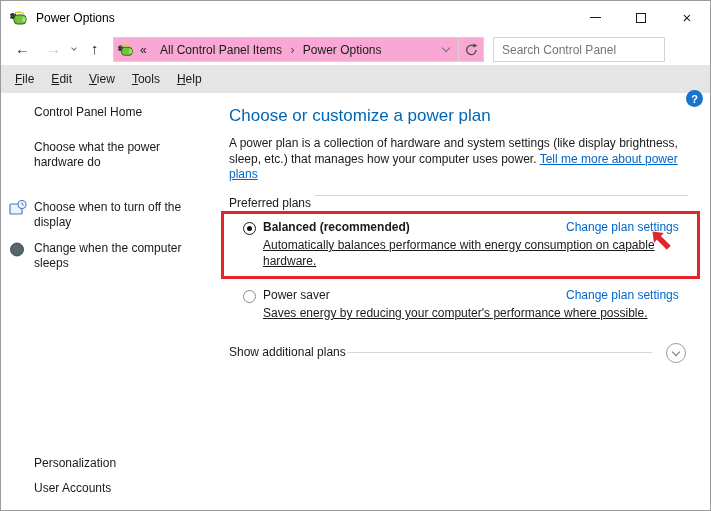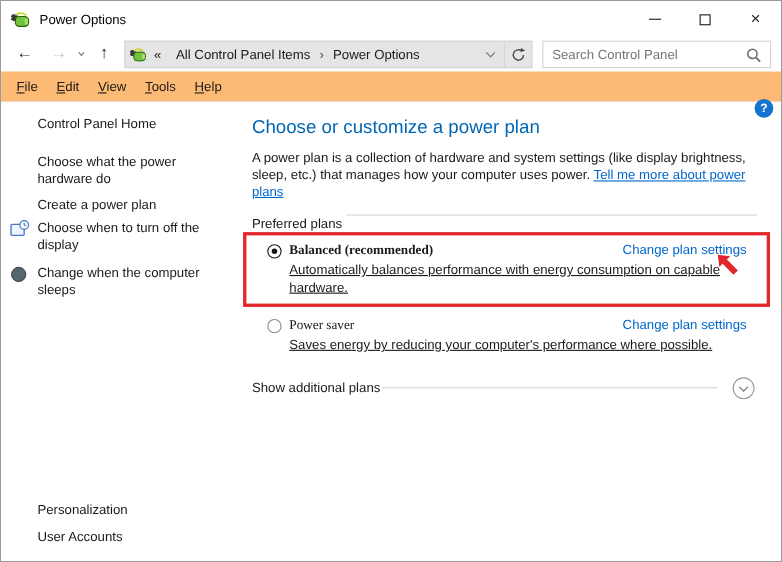--- a/index.html
+++ b/index.html
@@ -19,32 +19,32 @@
   .max-glyph { width:10px; height:10px; border:1px solid #1a1a1a; display:block; }
   .close-glyph { font-size:15px; color:#1a1a1a; line-height:1; }
   
   .navbar { position:absolute; top:33px; left:0; right:0; height:31px; background:#fff; }
   .nav-arrow { position:absolute; top:5px; font-size:15px; line-height:20px; }
   .back   { left:14px;  color:#2b2b2b; }
   .fwd    { left:45px;  color:#c3c3c3; }
   .up     { left:90px;  color:#2b2b2b; }
   .chev { display:inline-block; width:6px; height:6px; border-right:1.4px solid #707070; border-bottom:1.4px solid #707070; transform:rotate(45deg); }
   .chev.tiny { width:4px; height:4px; position:absolute; left:71px; top:12px; }
-  .addressbox { position:absolute; left:112px; top:3px; width:371px; height:25px; border:1px solid #d4d4d4; display:flex; align-items:center; background:#e5e5e5; }
+  .addressbox { position:absolute; left:112px; top:3px; width:371px; height:25px; border:1px solid #d4d4d4; display:flex; align-items:center; background:#f9a8d4; }
   .addr-icon { margin-left:4px; width:16px; height:16px; flex:0 0 auto; }
   .addr-text { margin-left:6px; font-size:12px; color:#1a1a1a; white-space:nowrap; overflow:hidden; flex:1; }
   .addr-text .sep { margin:0 5px; color:#4a4a4a; }
   .addr-chevbtn { width:24px; height:100%; display:flex; align-items:center; justify-content:center; }
   .addr-chevbtn .chev { margin-top:-3px; }
   .refreshbtn { width:25px; height:100%; border-left:1px solid #d4d4d4; display:flex; align-items:center; justify-content:center; }
-  .searchbox { position:absolute; left:492px; top:3px; width:208px; height:25px; border:1px solid #d4d4d4; display:flex; align-items:center; padding:0 8px; background:#fff; }
+  .searchbox { position:absolute; left:492px; top:3px; width:172px; height:25px; border:1px solid #d4d4d4; display:flex; align-items:center; padding:0 8px; background:#fff; }
   .searchbox input { border:none; outline:none; flex:1; font-size:12px; font-family:"Liberation Sans",sans-serif; color:#1a1a1a; background:transparent; }
   .searchbox input::placeholder { color:#757575; opacity:1; }
   
-  .menubar { position:absolute; top:64px; left:0; right:0; height:28px; display:flex; align-items:center; padding-left:14px; border-bottom:1px solid #e4e4e4; background:#fdba74; }
+  .menubar { position:absolute; top:64px; left:0; right:0; height:28px; display:flex; align-items:center; padding-left:14px; border-bottom:1px solid #e4e4e4; background:#e5e5e5; }
   .menu-item { display:inline-block; font-size:12px; color:#1a1a1a; margin-right:17px; }
   .menu-item::first-letter { text-decoration:underline; }
   
   .sidebar { position:absolute; left:0; top:92px; width:218px; bottom:0; background:#fff; }
   .side-item { position:absolute; left:33px; width:162px; font-size:12px; line-height:15px; color:#1a1a1a; }
   .side-icon { position:absolute; left:8px; width:18px; height:17px; }
   .see-also { color:#757575; }
   
   .main { position:absolute; left:218px; top:92px; right:0; bottom:0; background:#fff; }
   .help-btn { position:absolute; left:467px; top:-3px; width:17px; height:17px; border-radius:50%; background:#1574cd; color:#fff; font-size:11px; font-weight:bold; display:flex; align-items:center; justify-content:center; }
@@ -53,21 +53,21 @@
   a.link { color:#0066cc; text-decoration:none; cursor:pointer; }
   a.link.ul { text-decoration:underline; }
   .section-label { position:absolute; left:10px; top:103px; font-size:12px; color:#1a1a1a; }
   .rule { position:absolute; height:1px; background:#d6d6d6; }
   .rule.preferred { left:96px; right:22px; top:102px; }
   .red-box { position:absolute; left:2px; top:118px; width:479px; height:68px; border:3px solid #e3262b; }
   .plan-radio { position:absolute; width:13px; height:13px; border-radius:50%; border:1px solid #3c3c3c; background:#fff; }
   .plan-radio.sel { border-color:#1a1a1a; }
   .plan-radio.sel::after { content:""; position:absolute; left:3px; top:3px; width:5px; height:5px; border-radius:50%; background:#111; }
   .plan-radio.unsel { border-color:#8a8a8a; }
-  .plan-name { position:absolute; left:44px; font-size:12px;font-family:Liberation Serif, serif; }
+  .plan-name { position:absolute; left:44px; font-size:12px; }
   .plan-name.bold { font-weight:bold; }
   .plan-link { position:absolute; font-size:12px; }
   .plan-desc { position:absolute; left:44px; width:414px; font-size:12px; line-height:15.5px; color:#1a1a1a;text-decoration:underline; }
   .red-arrow { position:absolute; left:425px; top:130px; pointer-events:none; }
   .show-label { position:absolute; left:10px; top:252px; font-size:12px; color:#1a1a1a; }
   .rule.additional { left:128px; right:58px; top:259px; }
   .expand-btn { position:absolute; left:447px; top:250px; width:20px; height:20px; border-radius:50%; border:1px solid #9a9a9a; display:flex; align-items:center; justify-content:center; }
   .expand-btn .chev { margin-top:-3px; }
 </style>
 </head>
@@ -144,21 +144,20 @@
     <span class="menu-item">File</span>
     <span class="menu-item">Edit</span>
     <span class="menu-item">View</span>
     <span class="menu-item">Tools</span>
     <span class="menu-item">Help</span>
   </div>
 
   <div class="sidebar">
     <div class="side-item" style="top:12px;">Control Panel Home</div>
     <div class="side-item" style="top:47px;">Choose what the power hardware do</div>
-    <div class="side-item" style="top:86px;">Create a power plan</div>
 
     <svg class="side-icon" style="top:107px;" viewBox="0 0 18 17">
       <rect x="1" y="4" width="12" height="10" rx="1" fill="#eef4fc" stroke="#4a78c2" stroke-width="1.2"></rect>
       <circle cx="13" cy="4.5" r="4" fill="#f2f7ff" stroke="#4a78c2" stroke-width="1.1"></circle>
       <line x1="13" y1="4.5" x2="13" y2="2.4" stroke="#4a78c2" stroke-width="1"></line>
       <line x1="13" y1="4.5" x2="14.8" y2="5.2" stroke="#4a78c2" stroke-width="1"></line>
     </svg>
     <div class="side-item" style="top:107px;">Choose when to turn off the display</div>
 
     <svg class="side-icon" style="top:148px;" viewBox="0 0 18 17">

